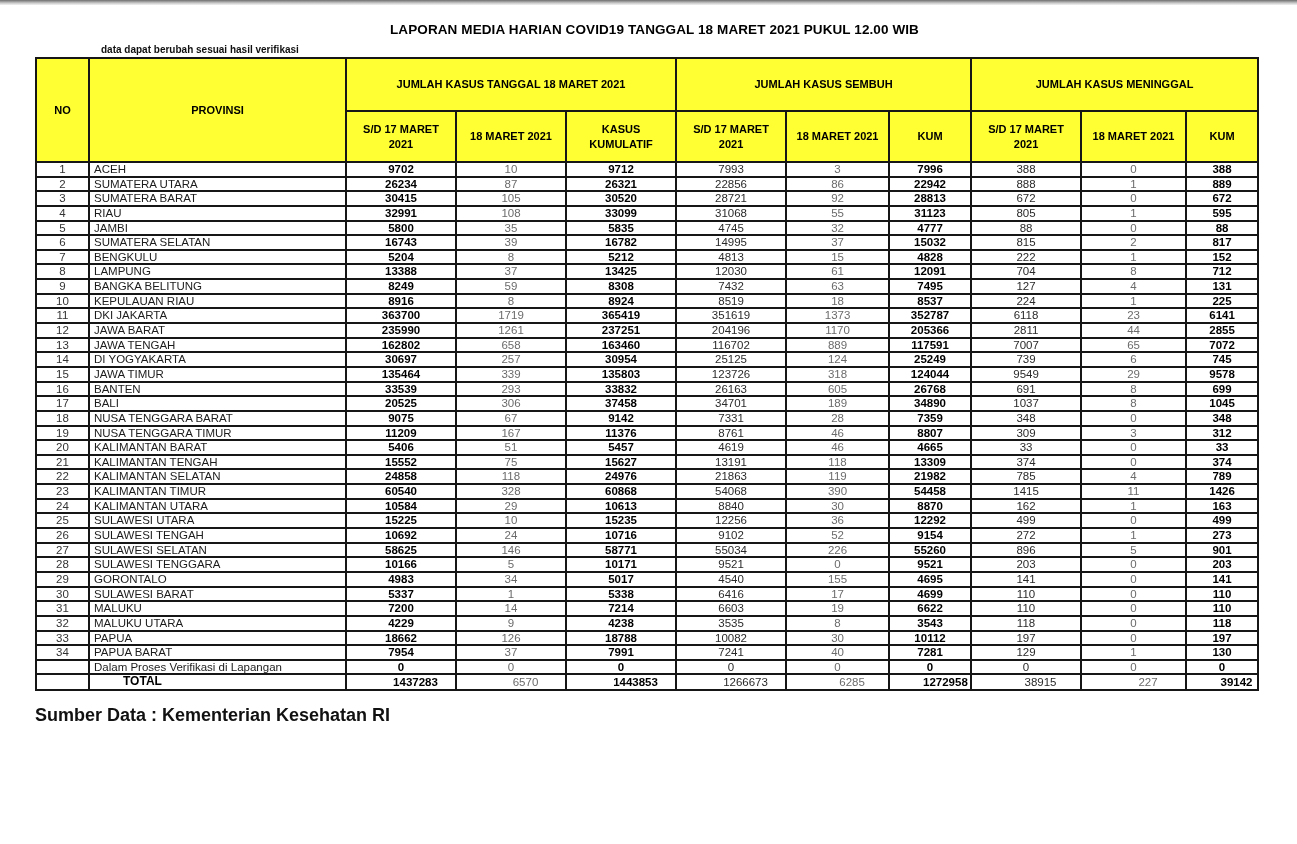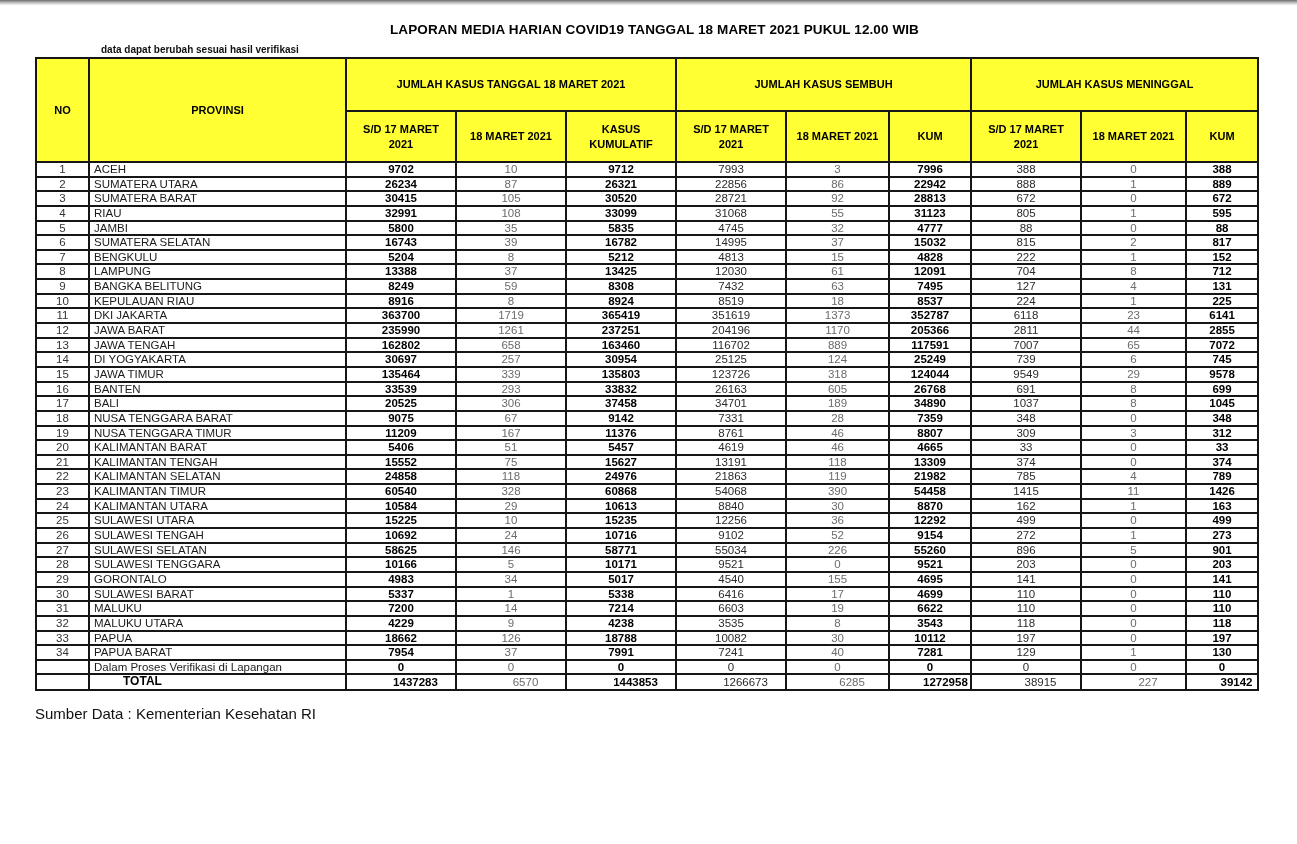--- a/index.html
+++ b/index.html
@@ -59,22 +59,22 @@
   }
   td.no   { text-align: center; color: #333; }
   td.prov { text-align: left; color: #1c1c1c; }
   td.b    { text-align: center; color: #000; font-weight: bold; }
   td.g    { text-align: center; color: #6b6b6b; }
   td.p    { text-align: center; color: #2a2a2a; }
   tr.total-row td { border-top: 2.5px solid #111; padding-left: 33px; }
   tr.total-row td.prov { font-weight: bold; color: #000; font-size: 12px; }
   .source {
     margin: 14px 0 0 35px;
-    font-size: 15px;
-    font-weight: normal;
+    font-size: 18px;
+    font-weight: bold;
     color: #111;
   }
 </style>
 </head>
 <body>
 
 <div class="scan-edge"></div>
 
 <div class="page-title">LAPORAN MEDIA HARIAN COVID19 TANGGAL 18 MARET 2021 PUKUL 12.00 WIB</div>
 

